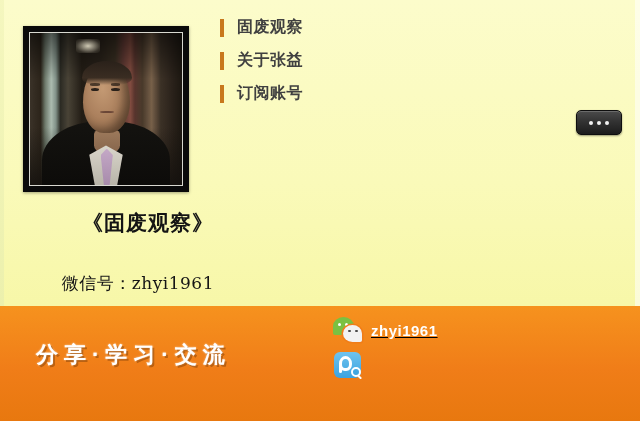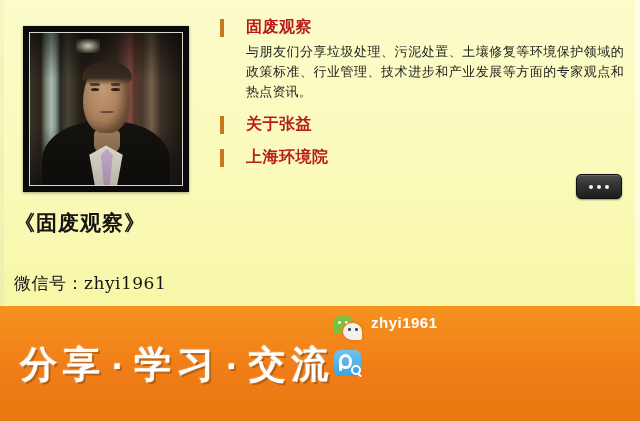--- a/index.html
+++ b/index.html
@@ -153,61 +153,61 @@
     left: 46%; top: 51%;
     width: 9%; height: 1.6%;
     background: rgba(90,55,45,.8);
     border-radius: 50%;
   }
 
   .cap-title {
     position: absolute;
     left: 0; top: 193px;
     width: 200px;
-    text-align: left;
+    text-align: right;
     font-family: "DejaVu Serif", "Liberation Serif", serif;
     font-weight: bold;
     font-size: 21px;
     letter-spacing: 1px;
     color: #141414;
   }
   .cap-sub {
     position: absolute;
     left: 0; top: 225px;
     width: 200px;
     text-align: center;
     font-family: "DejaVu Serif", "Liberation Serif", serif;
     font-size: 16px;
     letter-spacing: 2px;
     color: #181818;
   }
   .cap-id {
     position: absolute;
     left: 0; top: 256px;
     width: 200px;
-    text-align: left;
+    text-align: right;
     font-family: "DejaVu Serif", "Liberation Serif", serif;
     font-size: 17px;
     letter-spacing: .5px;
     color: #151515;
   }
 
   
   .right-col {
     position: absolute;
     left: 220px; top: 16px;
     width: 408px;
   }
   .section { position: relative; margin-bottom: 11px; }
   .sec-head {
     position: relative;
-    padding-left: 26px;
+    padding-left: 17px;
     font-size: 16px;
     font-weight: bold;
-    color: #b91c1c;
+    color: #404040;
     line-height: 22px;
     letter-spacing: .5px;
   }
   .sec-bar {
     position: absolute;
     left: 0; top: 3px;
     width: 4px; height: 18px;
     background: #c8781c;
   }
   .sec-body {
@@ -244,39 +244,40 @@
 
   
   .footer {
     position: absolute;
     left: 0; top: 306px;
     width: 640px; height: 115px;
     background: linear-gradient(180deg, #f6921e 0%, #f07d18 55%, #e8780f 100%);
   }
   .slogan {
     position: absolute;
-    left: 20px; top: 34px;
-    font-family: Liberation Mono, monospace;
-    font-size: 37px;
+    left: 36px; top: 34px;
+    font-family: Liberation Sans, sans-serif;
+    font-size: 22px;
     font-weight: bold;
     letter-spacing: 6px;
     color: #ffffff;
     text-shadow: 2px 2px 0 rgba(120,55,0,.45), 0 0 2px rgba(255,255,255,.7);
   }
 
   .social {
     position: absolute;
     left: 333px; top: 8px;
     width: 150px;
   }
   .social-row {
     display: flex;
-    align-items: flex-start;
+    align-items: center;
     height: 33px;
     margin-bottom: 1px;
+    text-decoration: underline;
   }
   .social-ico {
     position: relative;
     width: 30px; height: 30px;
     flex: 0 0 30px;
     margin-right: 8px;
   }
   .social-label {
     font-size: 15px;
     font-weight: bold;
@@ -418,34 +419,33 @@
     <div class="cap-id">微信号：zhyi1961</div>
   </div>
 
   <div class="right-col">
 
     <div class="section">
       <div class="sec-head">
         <span class="sec-bar"></span>
         <span>固废观察</span>
       </div>
-      <div class="sec-body">与朋友们分享垃圾处理、污泥处置、土壤修复等环境保护领域的政策标准、行业管理、技术进步和产业发展等方面的专家观点和热点资讯。</div>
     </div>
 
     <div class="section">
       <div class="sec-head">
         <span class="sec-bar"></span>
         <span>关于张益</span>
       </div>
     </div>
 
     <div class="section">
       <div class="sec-head">
         <span class="sec-bar"></span>
-        <span>上海环境院</span>
+        <span>订阅账号</span>
       </div>
       <div class="more-btn">
         <i></i>
         <i></i>
         <i></i>
       </div>
     </div>
 
   </div>
 

